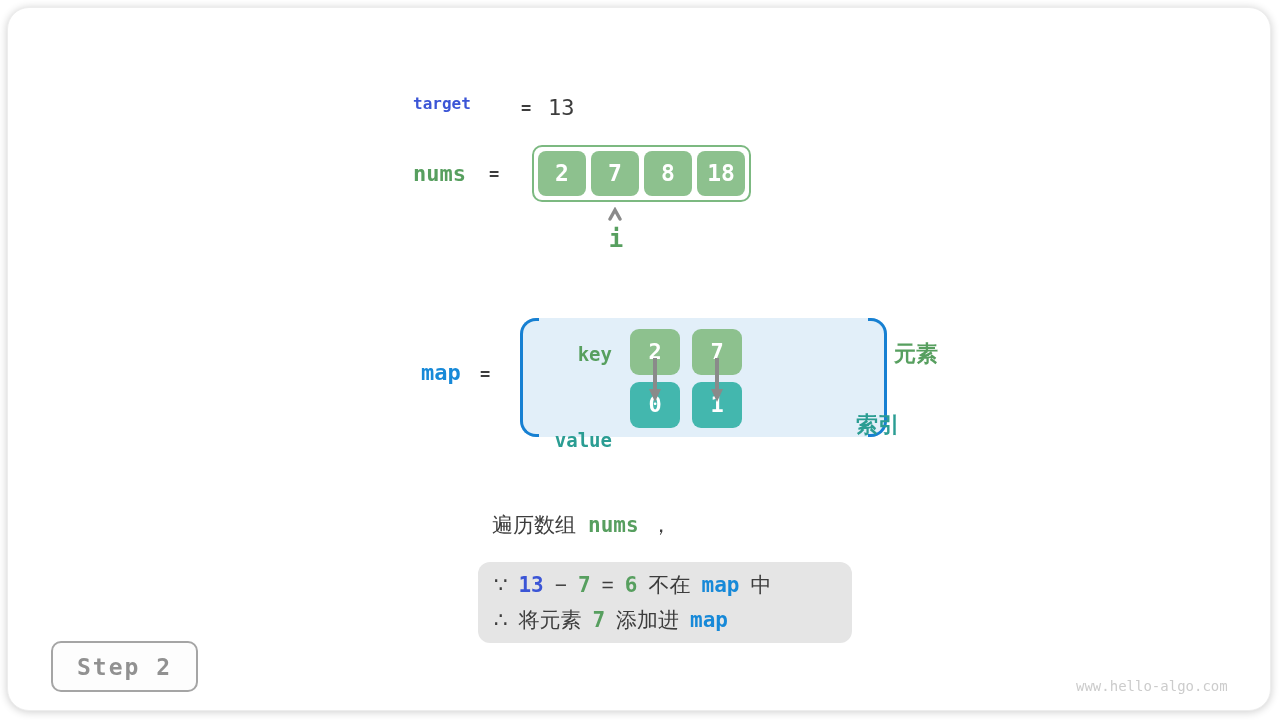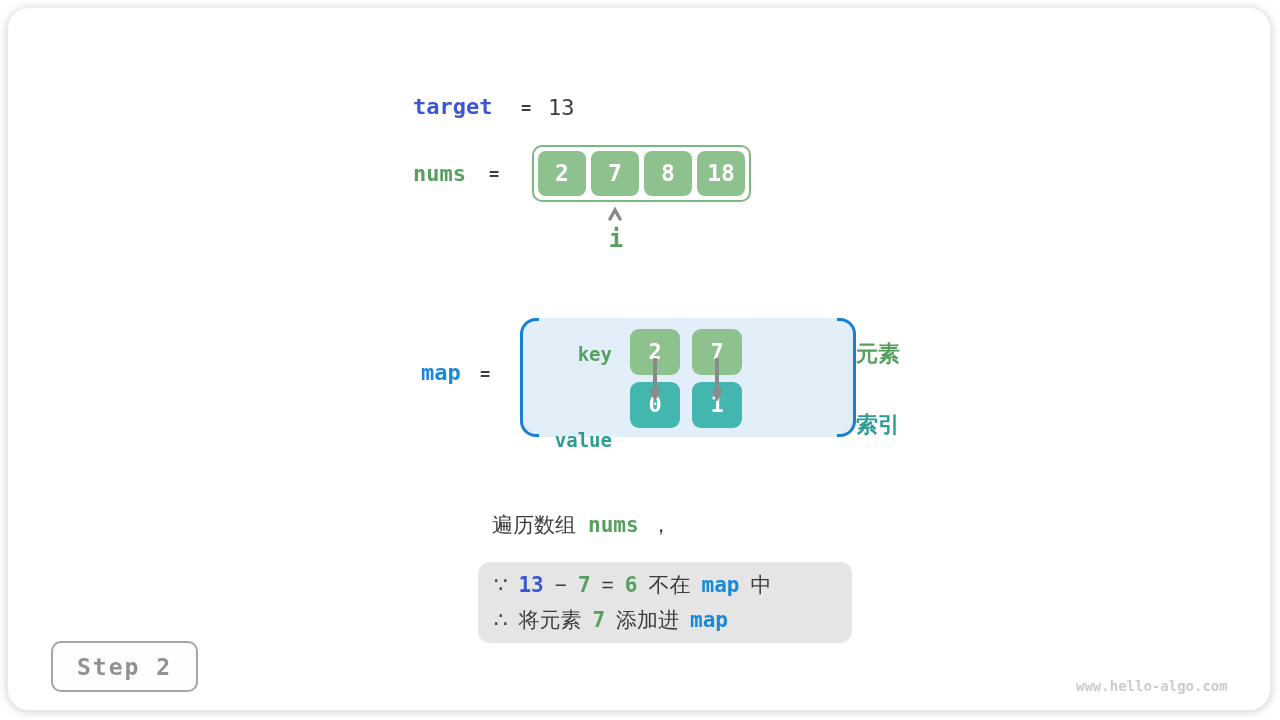--- a/index.html
+++ b/index.html
@@ -19,58 +19,58 @@
   *{margin:0;padding:0;box-sizing:border-box;}
   html,body{width:1280px;height:720px;background:#ffffff;overflow:hidden;
     font-family:"Liberation Sans","DejaVu Sans",sans-serif;}
   .abs{position:absolute;}
   .mono{font-family:"DejaVu Sans Mono","Liberation Mono",monospace;font-weight:bold;}
 
   .card{left:7px;top:7px;width:1264px;height:704px;background:#fff;
     border:1px solid #ededed;border-radius:22px;box-shadow:0 1px 9px rgba(0,0,0,0.20);}
 
   
-  .target-name{left:413px;top:94px;font-size:22px;color:var(--indigo);}
+  .target-name{left:413px;top:94px;font-size:16px;color:var(--indigo);}
   .target-eq{left:521px;top:98px;font-size:17px;color:var(--dark);}
   .target-val{left:548px;top:95px;font-size:22px;color:var(--dark);
     font-family:"DejaVu Sans Mono","Liberation Mono",monospace;font-weight:500;}
 
   
   .nums-name{left:413px;top:161px;font-size:22px;color:var(--green);}
   .nums-eq{left:489px;top:164px;font-size:17px;color:var(--dark);}
   .array-box{left:532px;top:145px;display:flex;gap:5px;padding:4px;background:#fff;
     border:2px solid var(--green-border);border-radius:10px;}
   .array-cell{width:48px;height:45px;border-radius:8px;background:var(--green-box);
     color:#fff;font-size:23px;line-height:45px;text-align:center;}
 
   .caret{left:607px;top:207px;width:16px;height:15px;}
   .i-label{left:604px;top:225px;width:24px;text-align:center;font-size:24px;color:var(--green);}
 
   
   .map-name{left:421px;top:360px;font-size:22px;color:var(--blue);}
   .map-eq{left:480px;top:364px;font-size:17px;color:var(--dark);}
-  .map-box{left:520px;top:318px;width:336px;height:119px;background:var(--map-bg);border-radius:16px;}
+  .map-box{left:520px;top:318px;width:367px;height:119px;background:var(--map-bg);border-radius:16px;}
   .map-box::before,.map-box::after{content:"";position:absolute;top:0;bottom:0;width:16px;
     border:3px solid var(--bracket);}
   .map-box::before{left:0;border-right:none;border-radius:16px 0 0 16px;}
   .map-box::after{right:0;border-left:none;border-radius:0 16px 16px 0;}
   .key-label{position:absolute;left:20px;top:25px;width:72px;text-align:right;
     font-size:19px;color:var(--green);}
   .value-label{position:absolute;left:20px;top:79px;width:72px;text-align:right;
     font-size:19px;color:var(--teal);margin-top:32px;}
   .map-cell{position:absolute;width:50px;height:46px;border-radius:9px;color:#fff;
     font-size:22px;line-height:46px;text-align:center;}
   .key-cell{background:var(--green-box);top:11px;}
   .value-cell{background:var(--teal-box);top:64px;}
   .col0{left:110px;} .col1{left:172px;}
   .kv-arrow{position:absolute;top:37px;width:12px;height:50px;}
   .arr0{left:129px;} .arr1{left:191px;}
 
   .anno{font-size:22px;font-weight:bold;}
-  .anno-element{left:856px;top:339px;color:var(--green);}
+  .anno-element{left:894px;top:339px;color:var(--green);}
   .anno-index{left:856px;top:410px;color:var(--teal);}
 
   
   .caption{left:492px;top:511px;display:flex;align-items:center;gap:12px;
     font-size:21px;color:var(--dark);}
   .caption .code{font-size:21px;color:var(--green);}
 
   
   .note{left:478px;top:562px;width:374px;height:81px;background:var(--note-bg);
     border-radius:12px;padding:5px 0 0 16px;}
@@ -78,21 +78,21 @@
     font-size:21px;color:var(--dark);}
   .nb{font-family:"DejaVu Sans Mono","Liberation Mono",monospace;font-weight:bold;font-size:21px;}
   .c-indigo{color:var(--indigo);} .c-green{color:var(--green);} .c-blue{color:var(--blue);}
 
   
   .step-badge{left:35px;top:641px;width:147px;height:51px;background:#fdfdfd;
     border:2px solid #a5a5a5;border-radius:10px;display:flex;align-items:center;
     justify-content:center;font-size:23px;color:#919191;letter-spacing:2px;margin-left:16px;}
 
   .watermark{left:1076px;top:678px;font-size:14px;color:#cccccc;
-    font-family:"DejaVu Sans Mono","Liberation Mono",monospace;font-weight:bold;}
+    font-family:"DejaVu Sans Mono","Liberation Mono",monospace;}
 </style>
 </head>
 <body>
 
 <div class="abs card"></div>
 
 <span class="abs mono target-name">target</span>
 <span class="abs mono target-eq">=</span>
 <span class="abs target-val">13</span>
 

